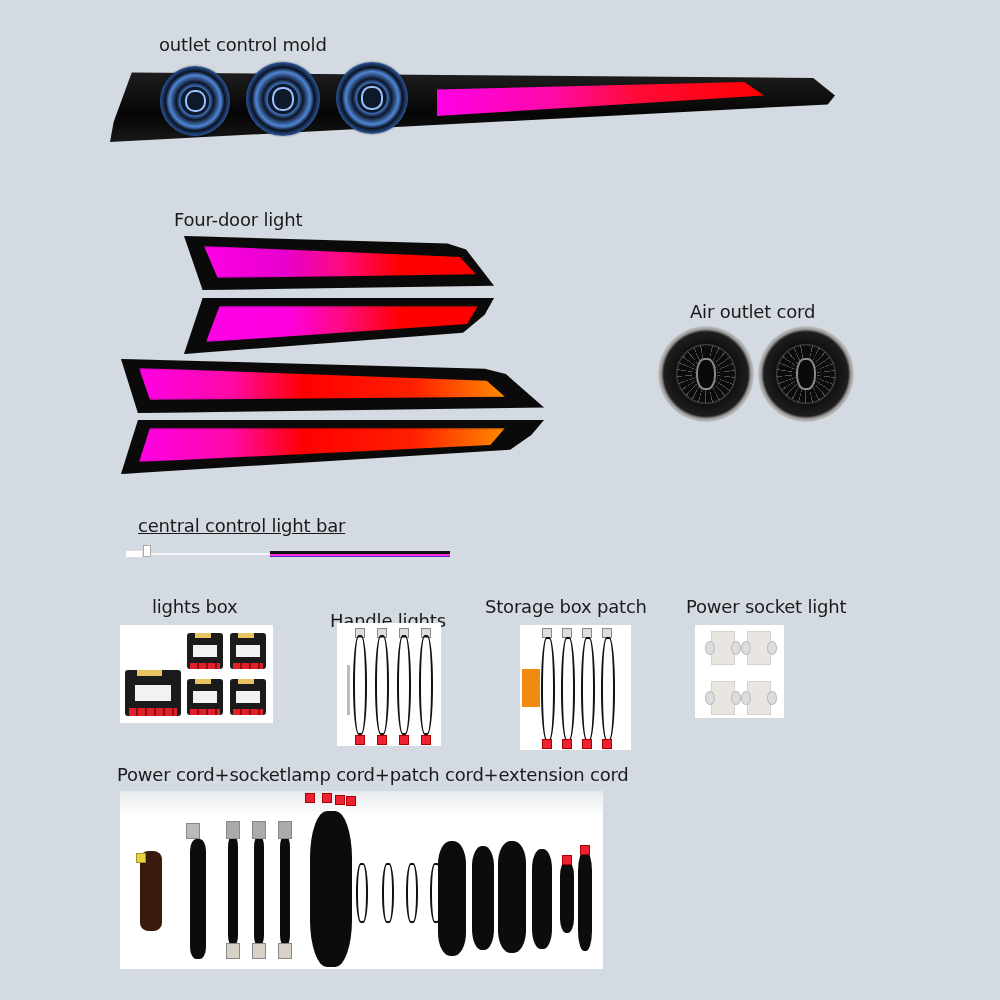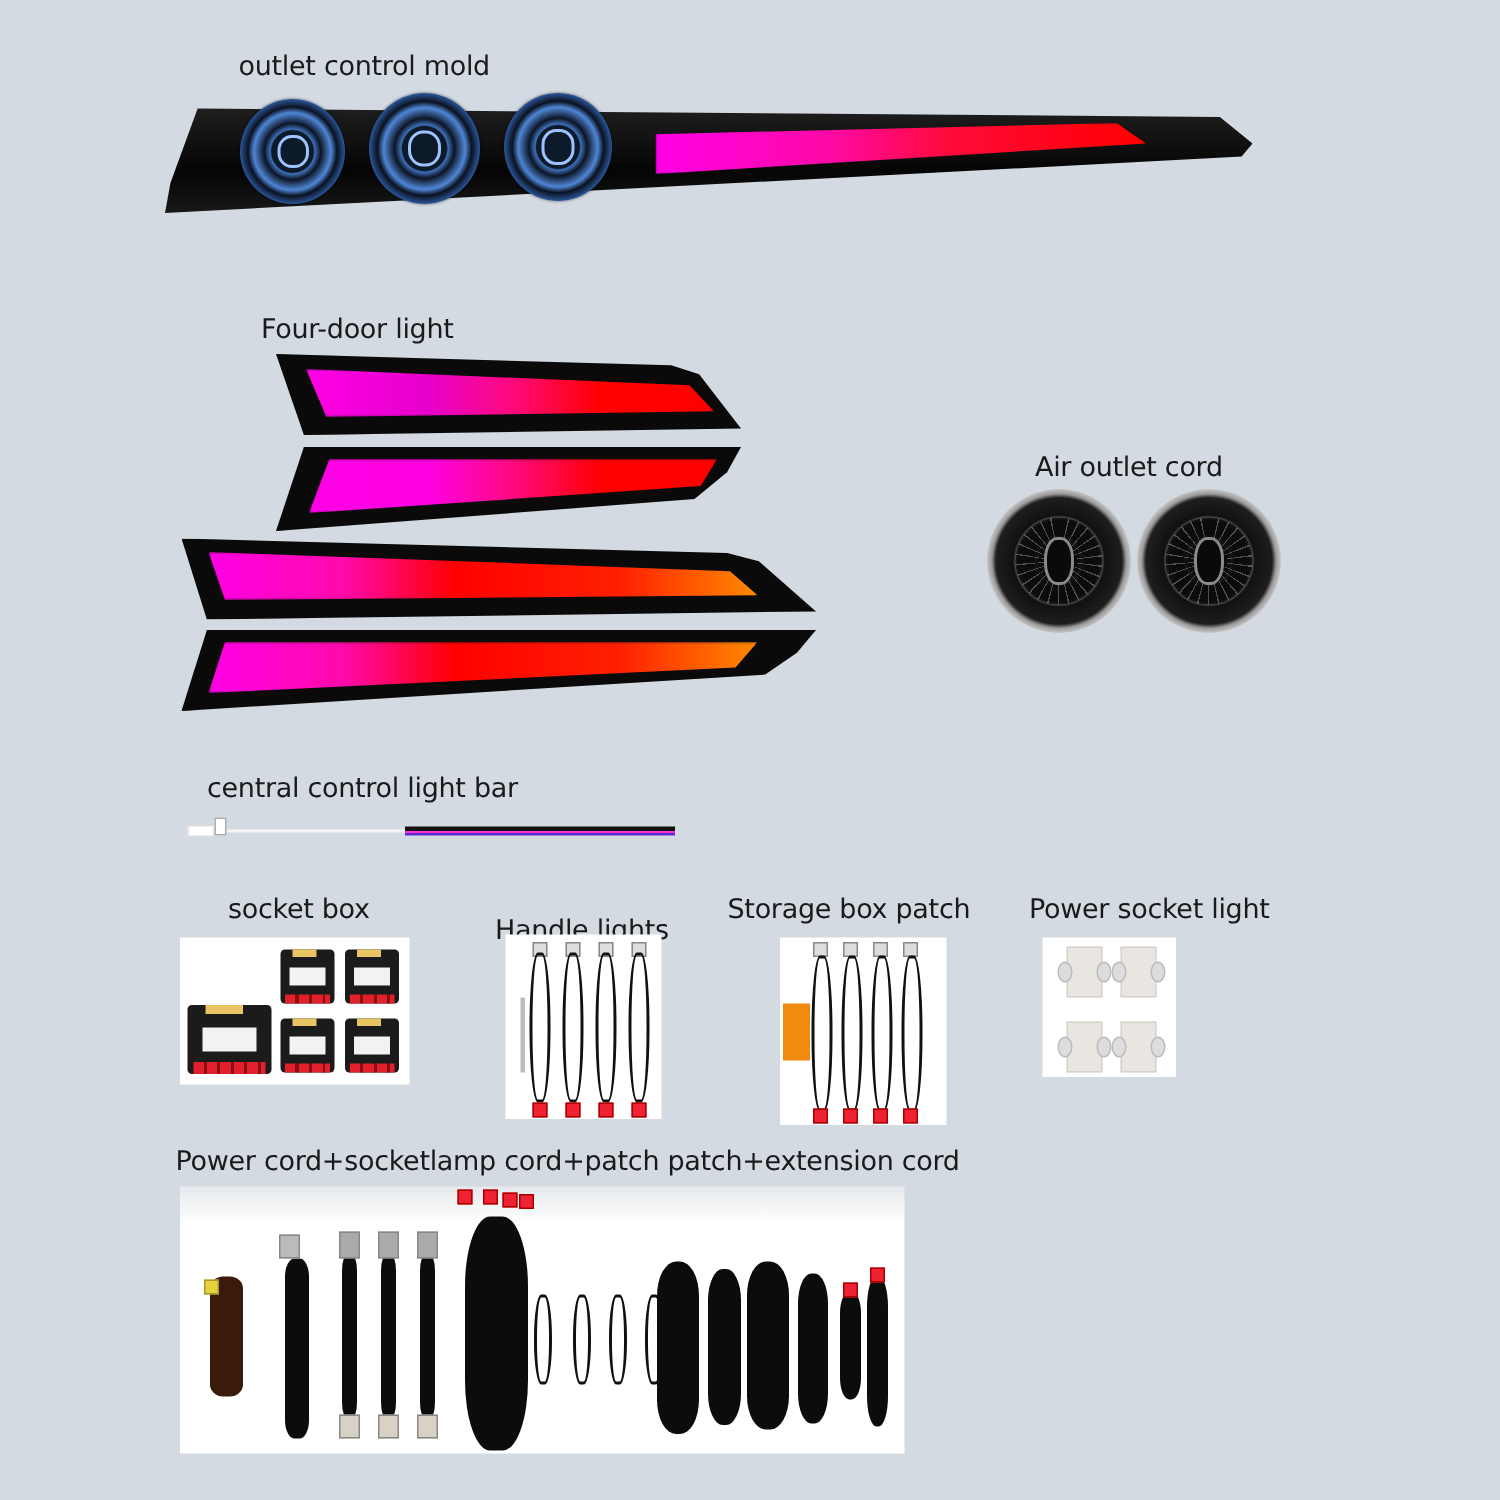--- a/index.html
+++ b/index.html
@@ -111,27 +111,27 @@
 </div>
 
 <div class="label" style="left:690px;top:303px;">Air outlet cord</div>
 <div class="outlet" style="left:658px;top:326px;">
     <div class="spokes"></div>
   </div>
 <div class="outlet" style="left:758px;top:326px;">
     <div class="spokes"></div>
   </div>
 
-<div class="label" style="left:138px;top:517px;">central control light bar</div>
+<div class="label" style="left:138px;top:517px;text-decoration:underline;">central control light bar</div>
 <div class="abs bar-wire"></div>
 <div class="abs bar-plug"></div>
 <div class="abs bar-tab"></div>
 <div class="abs bar-body"></div>
 
-<div class="label" style="left:152px;top:598px;">socket box</div>
+<div class="label" style="left:152px;top:598px;">lights box</div>
 <div class="panel" style="left:120px;top:625px;width:153px;height:98px;">
   <div class="cbox" style="left:5px;top:45px;width:56px;height:46px;">
       <div class="yel"></div>
       <div class="tag"></div>
       <div class="red"></div>
     </div>
   <div class="cbox" style="left:67px;top:8px;width:36px;height:36px;">
       <div class="yel"></div>
       <div class="tag"></div>
       <div class="red"></div>
@@ -188,21 +188,21 @@
 </div>
 
 <div class="label" style="left:686px;top:598px;">Power socket light</div>
 <div class="panel" style="left:695px;top:625px;width:89px;height:93px;">
   <div class="foot" style="left:16px;top:6px;"></div>
   <div class="foot" style="left:52px;top:6px;"></div>
   <div class="foot" style="left:16px;top:56px;"></div>
   <div class="foot" style="left:52px;top:56px;"></div>
 </div>
 
-<div class="label" style="left:117px;top:766px;">Power cord+socketlamp cord+patch patch+extension cord</div>
+<div class="label" style="left:117px;top:766px;">Power cord+socketlamp cord+patch cord+extension cord</div>
 <div class="panel" style="left:120px;top:791px;width:483px;height:178px;background:linear-gradient(180deg,#e6e9ec 0,#fff 25px);">
 
   <div class="cable" style="left:20px;top:60px;width:22px;height:80px;background:#3a1a0a;"></div>
   <div class="conn" style="left:16px;top:62px;background:#e6d23a;border-color:#a8962a;"></div>
 
   <div class="cable" style="left:70px;top:48px;width:16px;height:120px;"></div>
   <div class="conn" style="left:66px;top:32px;width:12px;height:14px;background:#bbb;"></div>
   <div class="cable" style="left:108px;top:45px;width:10px;height:110px;"></div>
   <div class="conn" style="left:106px;top:30px;width:12px;height:16px;background:#aaa;"></div>
   <div class="conn" style="left:106px;top:152px;width:12px;height:14px;background:#d8d2c6;"></div>

